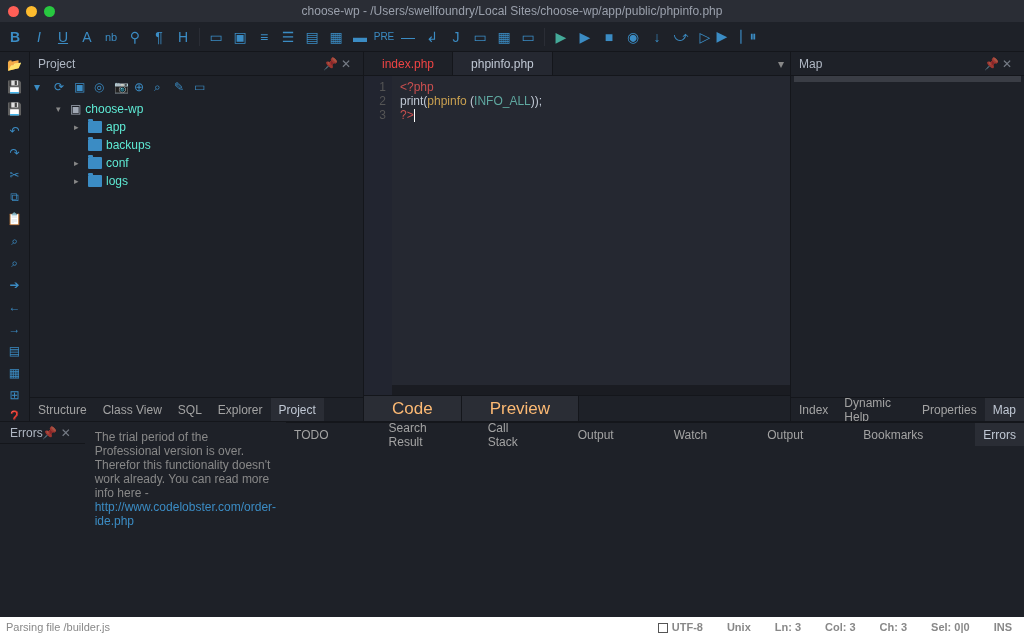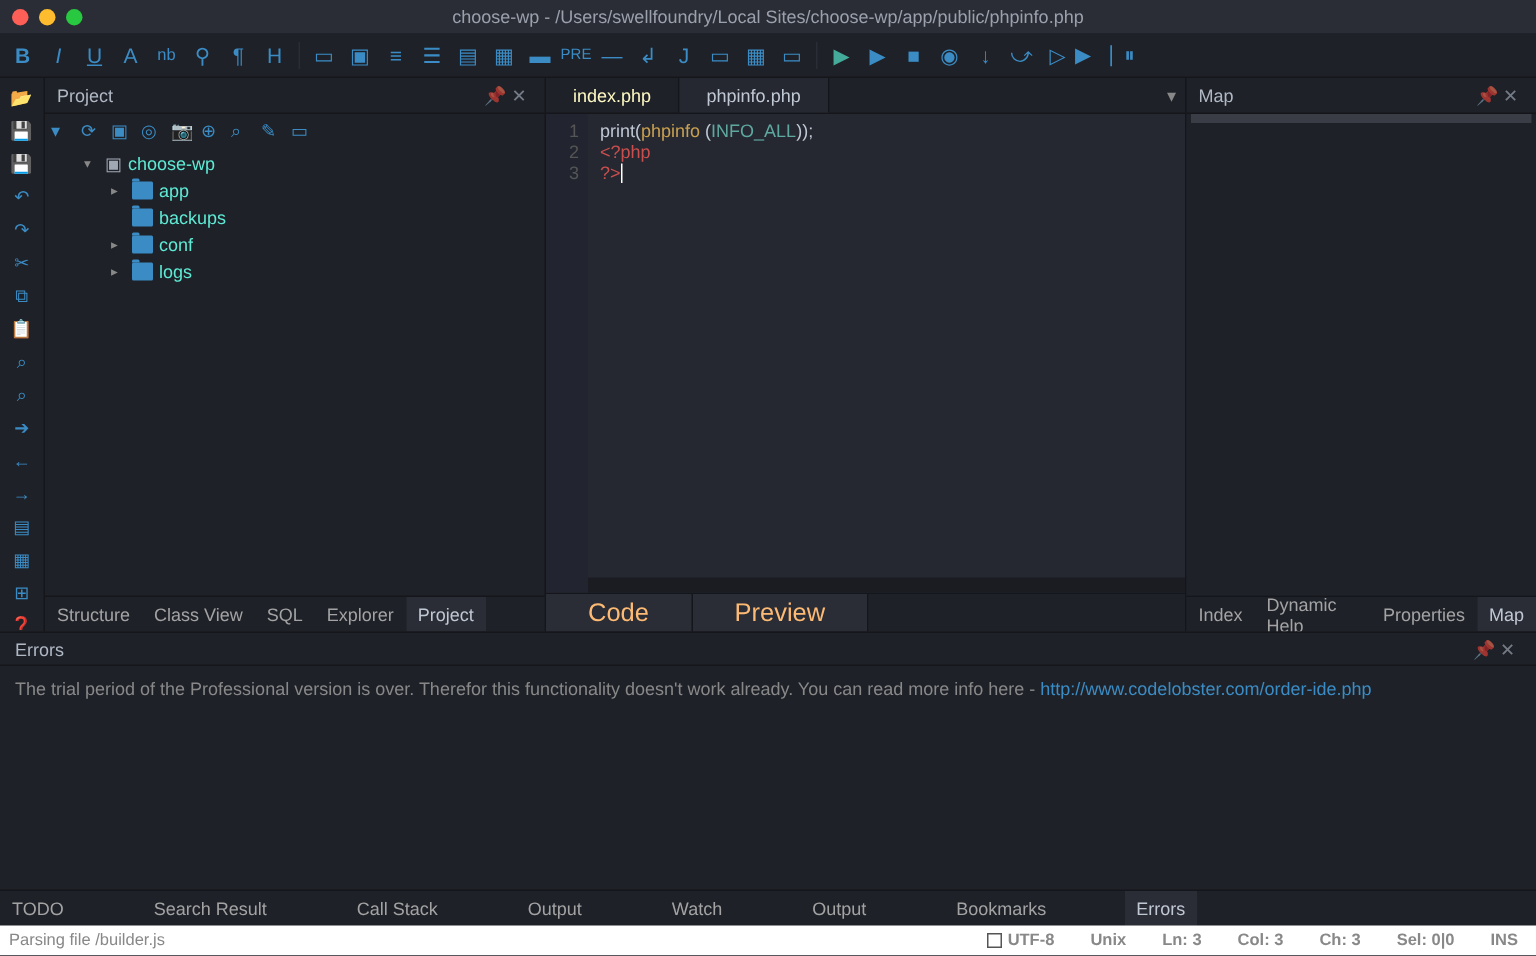--- a/index.html
+++ b/index.html
@@ -26,42 +26,42 @@
 .tree { flex: 1; padding: 2px 0; overflow: auto; }
 .tree-item { display: flex; align-items: center; height: 18px; padding-left: 8px; cursor: pointer; gap: 4px; }
 .twisty { width: 10px; color: #888; font-size: 9px; }
 .folder-icon { width: 14px; height: 12px; background: #3b8cc4; border-radius: 1px; position: relative; }
 .folder-icon::before { content: ""; position: absolute; top: -2px; left: 0; width: 5px; height: 2px; background: #3b8cc4; border-radius: 1px 1px 0 0; }
 .tree-label { color: #5eead4; font-size: 12px; }
 .lvl1 { padding-left: 26px; }
 .lvl2 { padding-left: 44px; }
 .editor-area { flex: 1; display: flex; flex-direction: column; background: #1e2128; min-width: 0; }
 .tabs { height: 24px; display: flex; align-items: stretch; background: #1e2128; border-bottom: 1px solid #14161b; }
-.tab { padding: 0 18px; display: flex; align-items: center; font-size: 12px; cursor: pointer; color: #fef9c3; border-right: 1px solid #14161b; }
+.tab { padding: 0 18px; display: flex; align-items: center; font-size: 12px; cursor: pointer; color: #ef4444; border-right: 1px solid #14161b; }
 .tab.active { background: #252831; color: #c0c8d4; }
 .tab-drop { width: 18px; display: flex; align-items: center; justify-content: center; color: #888; cursor: pointer; margin-left: auto; }
 .editor { flex: 1; display: flex; background: #252831; font-family: Menlo, Consolas, monospace; font-size: 12px; position: relative; }
 .gutter { width: 28px; background: #222530; text-align: right; padding: 4px 6px 0 0; color: #555; line-height: 14px; }
 .code { flex: 1; padding: 4px 0 0 8px; line-height: 14px; white-space: pre; position: relative; }
 .c-tag { color: #c94f4f; }
 .c-fn { color: #c0c8d4; }
 .c-fn2 { color: #c9a050; }
 .c-const { color: #5fa8a0; }
 .c-punct { color: #c0c8d4; }
 .caret { display: inline-block; width: 1px; height: 13px; background: #fff; vertical-align: middle; }
 .scrollbar-h { position: absolute; bottom: 0; left: 28px; right: 0; height: 10px; background: #1a1c22; }
 .view-tabs { height: 26px; display: flex; align-items: stretch; border-top: 1px solid #14161b; }
 .vtab { padding: 0 28px; display: flex; align-items: center; font-size: 17px; cursor: pointer; color: #fdba74; border-right: 1px solid #14161b; background: #2a2d35; }
 .right-panel { width: 234px; background: #1e2128; border-left: 1px solid #14161b; display: flex; flex-direction: column; }
 .map-body { flex: 1; background: #1e2128; position: relative; }
 .map-strip { position: absolute; top: 0; left: 3px; right: 3px; height: 6px; background: #3a3d45; }
 .left-bottom-tabs { height: 24px; display: flex; align-items: stretch; border-top: 1px solid #14161b; background: #1e2128; }
 .btab { padding: 0 8px; display: flex; align-items: center; font-size: 12px; cursor: pointer; color: #a3a3a3; }
 .btab.active { background: #2a2d35; color: #c0c8d4; }
-.errors-panel { height: 196px; background: #1e2128; border-top: 1px solid #14161b; display: flex; flex-direction: column; }
+.errors-panel { height: 196px; background: #1e2128; border-top: 1px solid #14161b; display: flex; flex-direction: row; }
 .errors-header { height: 22px; display: flex; align-items: center; padding: 0 10px; justify-content: space-between; color: #b0b8c4; font-size: 12px; border-bottom: 1px solid #14161b; }
 .errors-body { flex: 1; padding: 8px 10px; font-size: 12px; color: #888; }
 .errors-body a { color: #3b8cc4; text-decoration: none; }
 .errors-tabs { height: 24px; display: flex; align-items: stretch; border-top: 1px solid #14161b; gap: 44px; }
 .statusbar { height: 20px; background: #ffffff; display: flex; align-items: center; padding: 0 6px; font-size: 11px; color: #888; gap: 18px; }
 .status-right { margin-left: auto; display: flex; gap: 24px; align-items: center; padding-right: 6px; font-weight: bold; }
 .chk { width: 10px; height: 10px; border: 1px solid #555; display: inline-block; margin-right: 4px; vertical-align: middle; }
 </style>
 </head>
 <body>
@@ -199,21 +199,21 @@
       <div class="tab">index.php</div>
       <div class="tab active">phpinfo.php</div>
       <div class="tab-drop">▾</div>
     </div>
     <div class="editor">
       <div class="gutter">
           <div>1</div>
           <div>2</div>
           <div>3</div>
         </div>
-      <div class="code"><div><span class="c-fn">print</span><span class="c-punct">(</span><span class="c-fn2">phpinfo</span><span class="c-punct"> (</span><span class="c-const">INFO_ALL</span><span class="c-punct">));</span></div><div><span class="c-tag">&lt;?php</span></div><div><span class="c-tag">?&gt;</span><span class="caret"></span></div></div>
+      <div class="code"><div><span class="c-tag">&lt;?php</span></div><div><span class="c-fn">print</span><span class="c-punct">(</span><span class="c-fn2">phpinfo</span><span class="c-punct"> (</span><span class="c-const">INFO_ALL</span><span class="c-punct">));</span></div><div><span class="c-tag">?&gt;</span><span class="caret"></span></div></div>
       <div class="scrollbar-h"></div>
     </div>
     <div class="view-tabs">
       <div class="vtab">Code</div>
       <div class="vtab">Preview</div>
     </div>
   </div>
 
   <div class="right-panel">
     <div class="panel-header">

